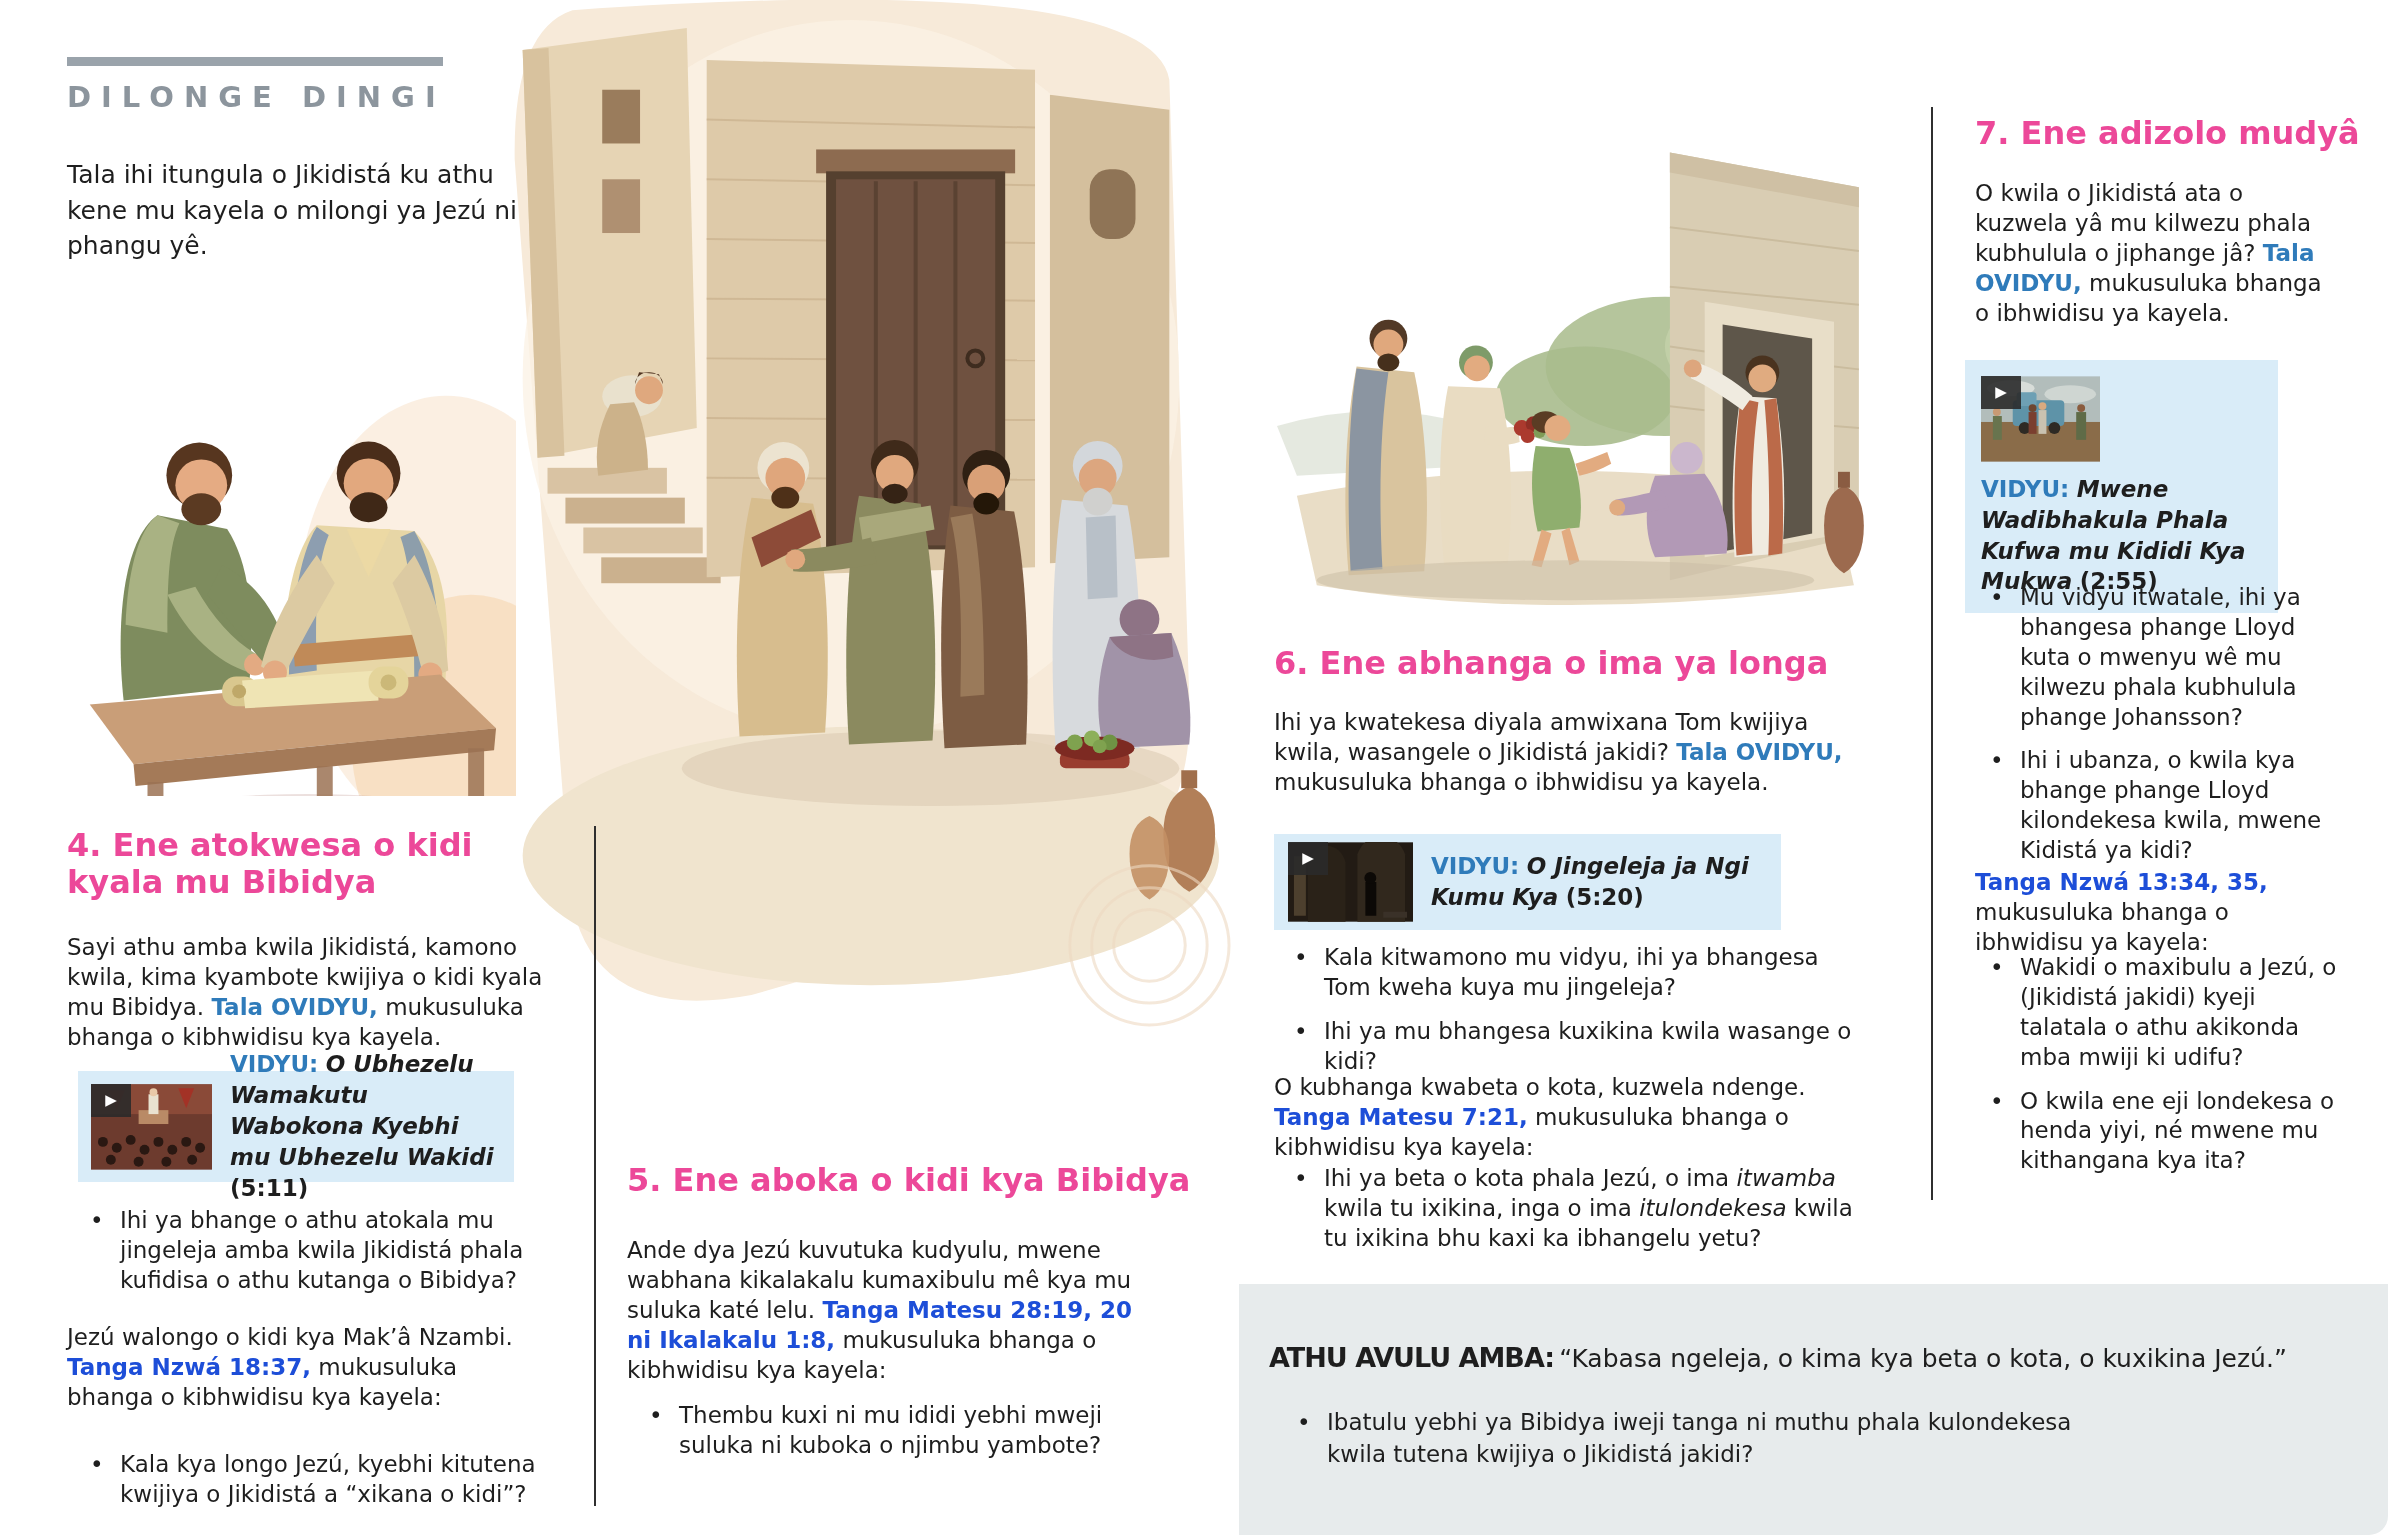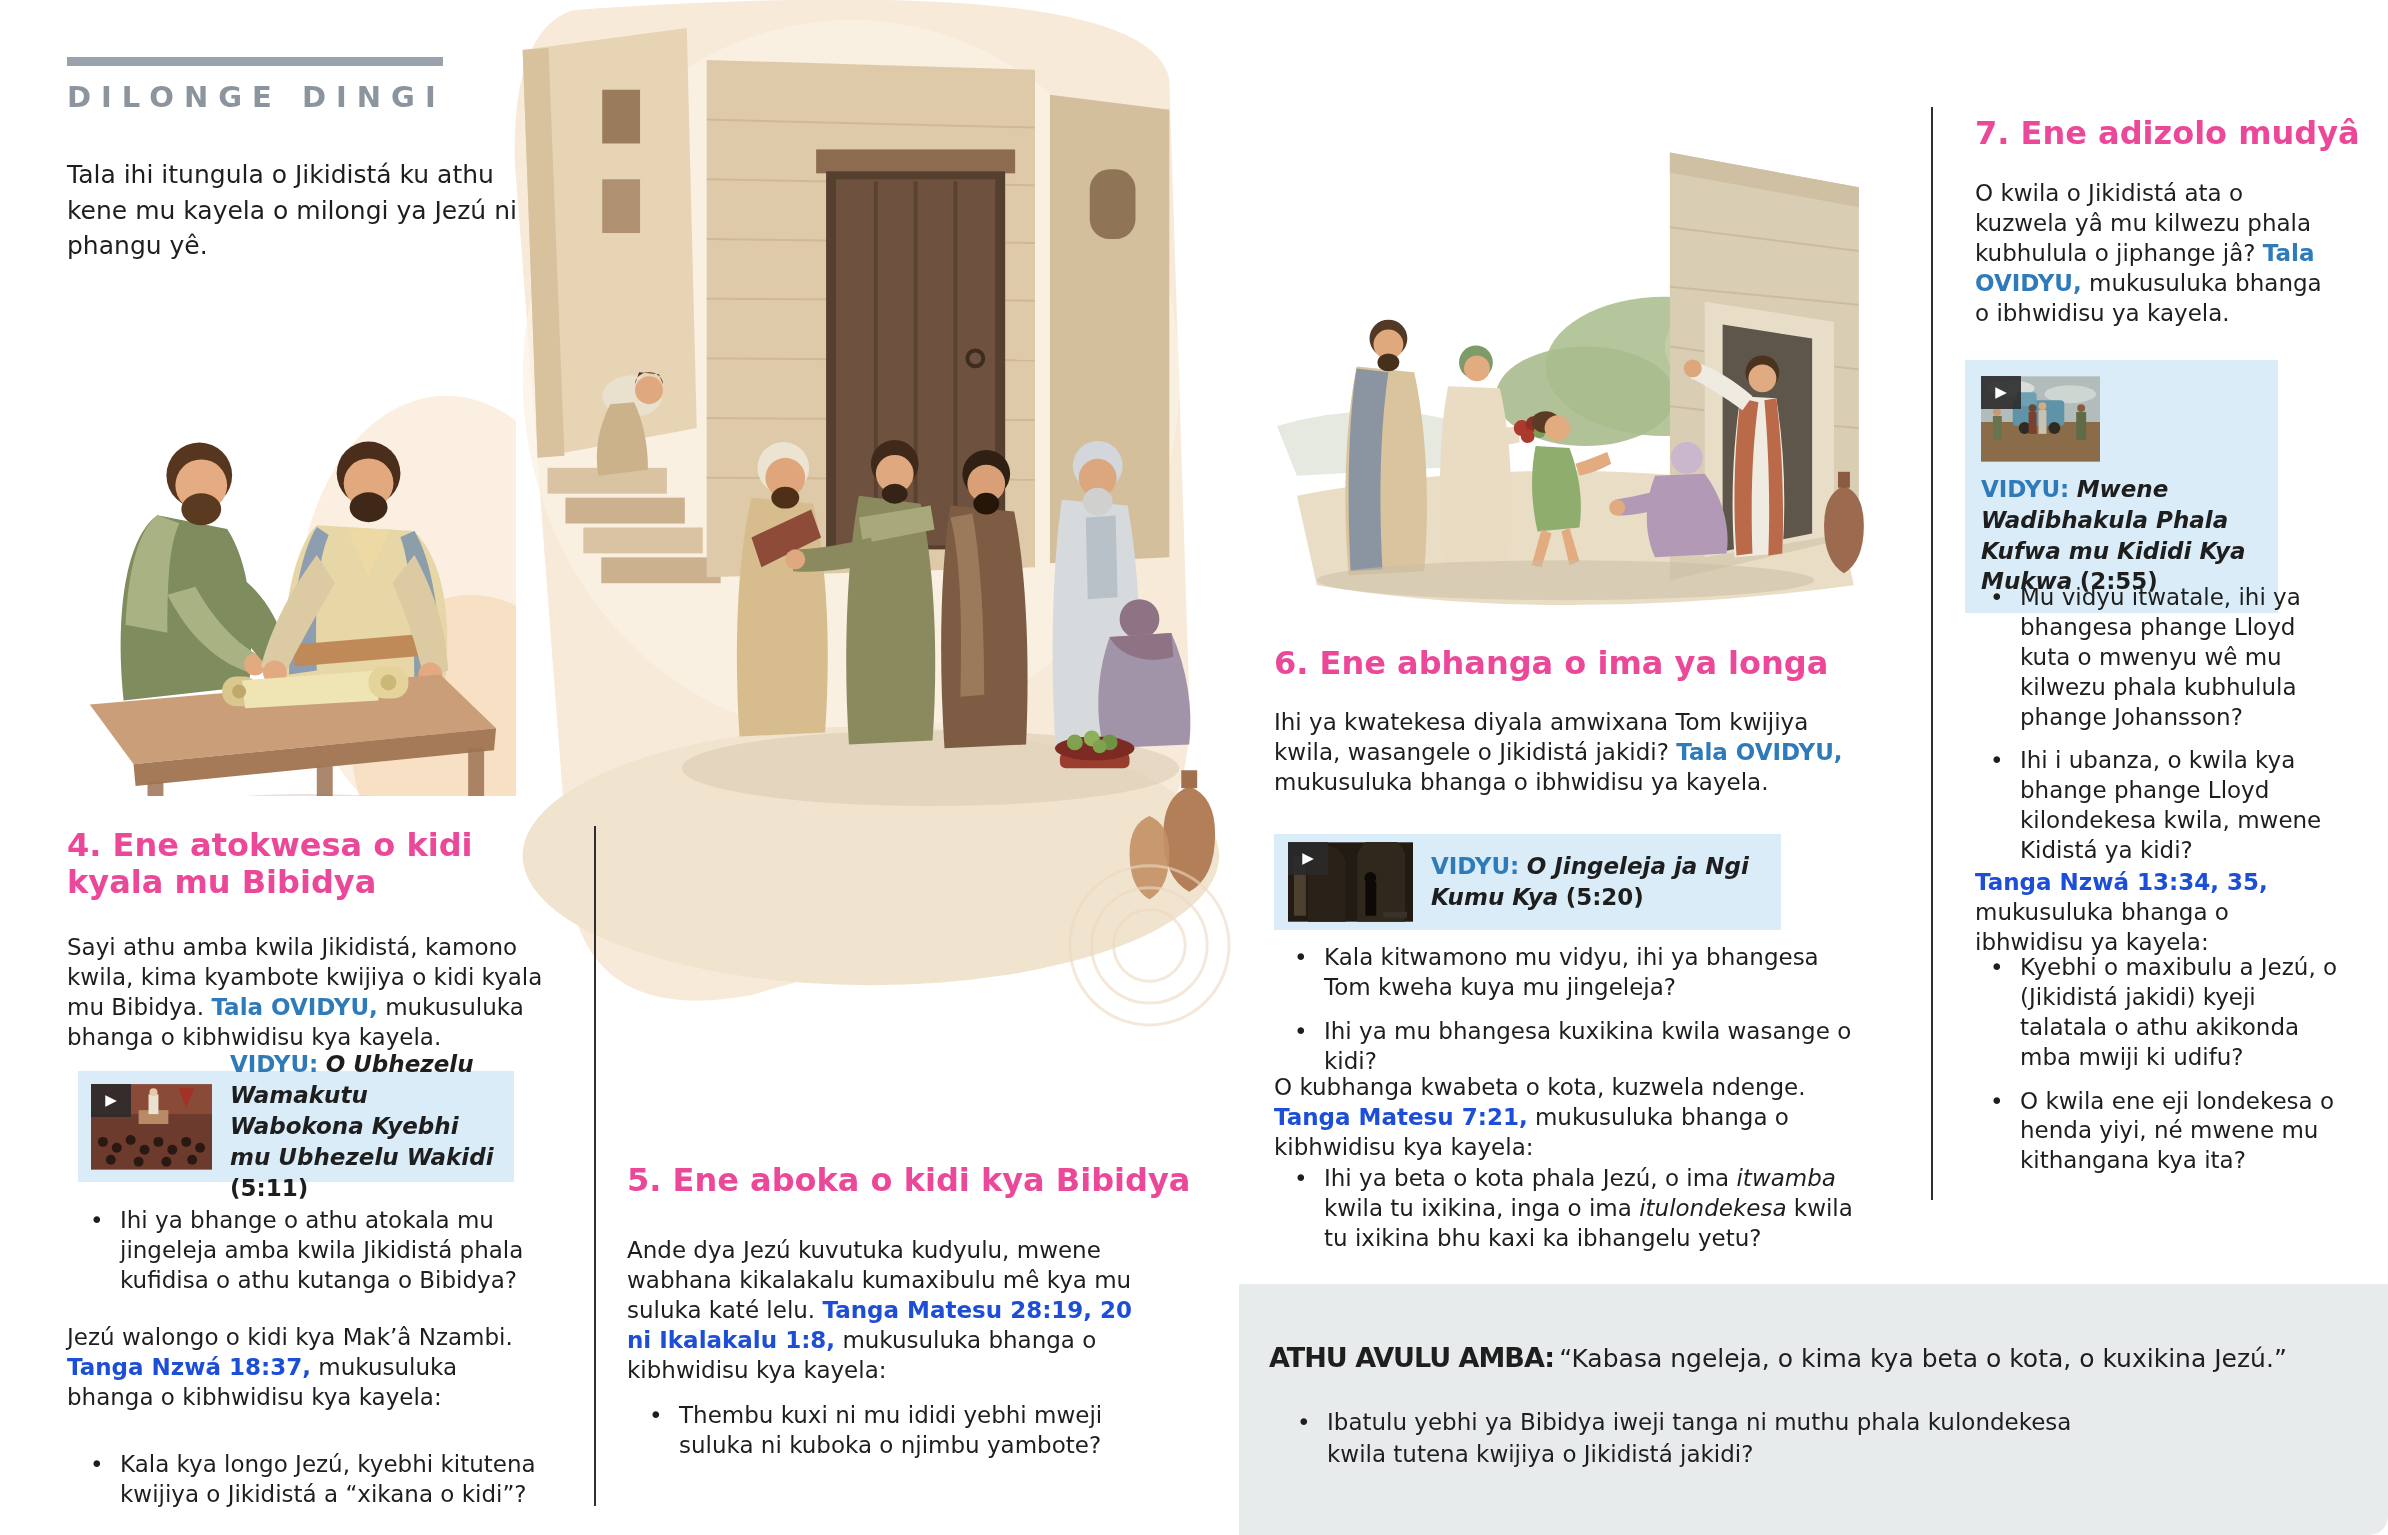--- a/index.html
+++ b/index.html
@@ -387,21 +387,21 @@
       <span class="dot"></span>
       <span class="btxt">Ihi i ubanza, o kwila kya bhange phange Lloyd kilondekesa kwila, mwene Kidistá ya kidi?</span>
     </div>
   </div>
 
   <p class="abs body-text" style="left:1975px;top:868px;width:368px;"><span class="oref">Tanga Nzwá 13:34, 35,</span><span> mukusuluka bhanga o ibhwidisu ya kayela:</span></p>
 
   <div class="abs" style="left:1990px;top:953px;width:354px;">
     <div class="bullet body-text">
       <span class="dot"></span>
-      <span class="btxt">Kyebhi o maxibulu a Jezú, o (Jikidistá jakidi) kyeji talatala o athu akikonda mba mwiji ki udifu?</span>
+      <span class="btxt">Wakidi o maxibulu a Jezú, o (Jikidistá jakidi) kyeji talatala o athu akikonda mba mwiji ki udifu?</span>
     </div>
     <div class="bullet body-text">
       <span class="dot"></span>
       <span class="btxt">O kwila ene eji londekesa o henda yiyi, né mwene mu kithangana kya ita?</span>
     </div>
   </div>
 
   <div class="abs footer-box" style="left:1239px;top:1284px;width:1149px;height:252px;">
     <p class="abs" style="left:30px;top:58px;width:1075px;margin:0;">
       <span class="f-head">ATHU AVULU AMBA:</span>

